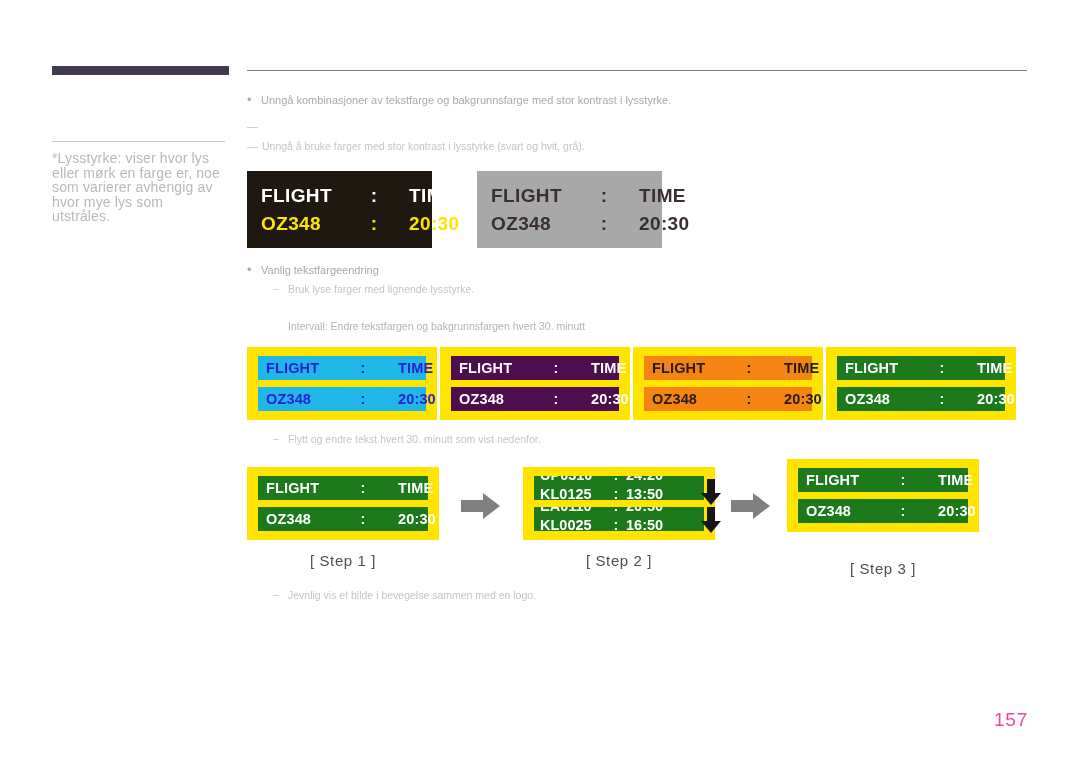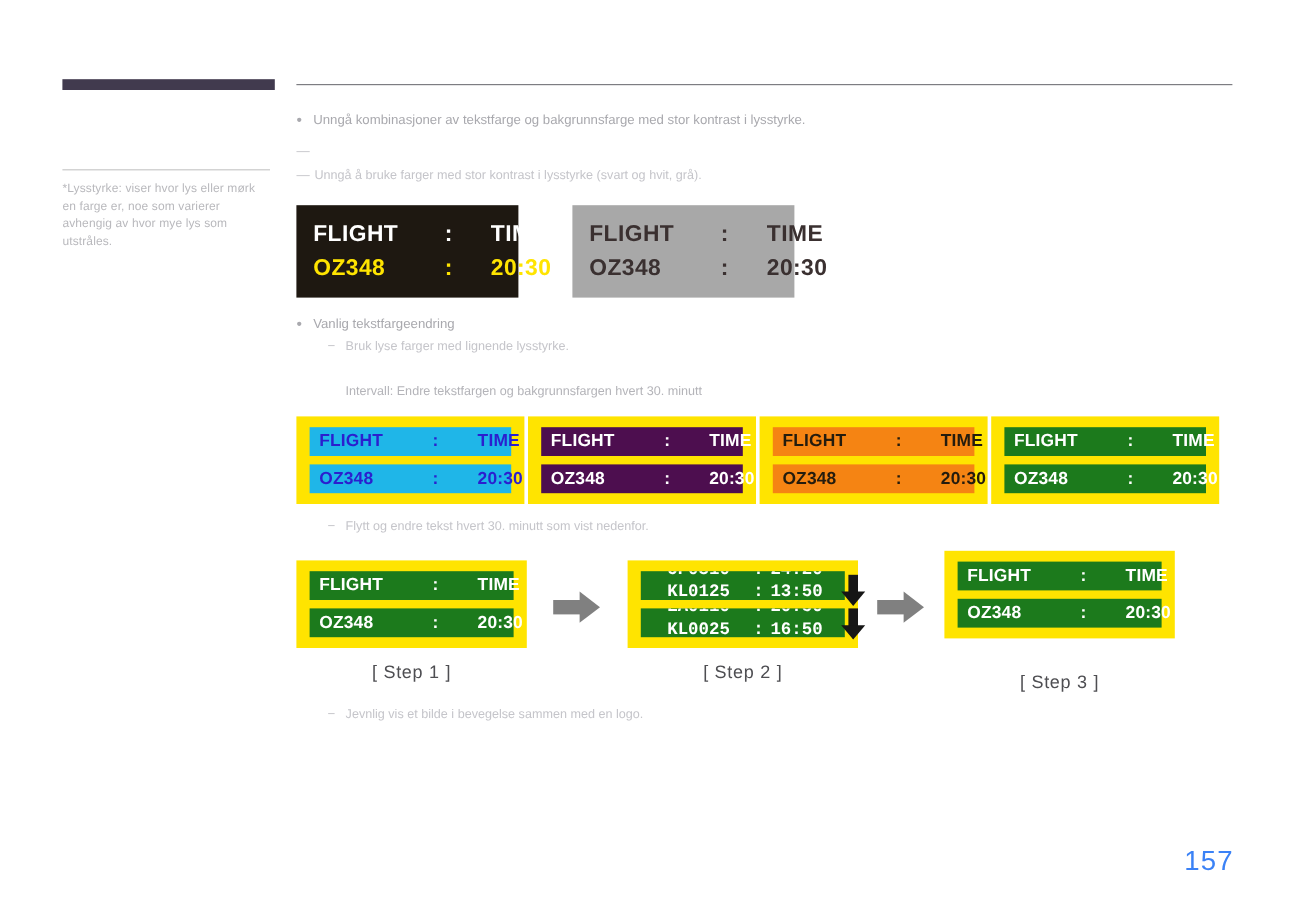--- a/index.html
+++ b/index.html
@@ -29,21 +29,21 @@
   }
   .side-rule {
     width: 173px;
     height: 1px;
     background: #c9c9c9;
     margin-top: 66px;
   }
   .side-note {
     margin-top: 9px;
     width: 170px;
-    font-size: 10px;
+    font-size: 14px;
     line-height: 14.5px;
     color: #b9b9bd;
     letter-spacing: 0.01em;
   }
 
   
   #main {
     position: absolute;
     left: 247px;
     top: 70px;
@@ -175,24 +175,23 @@
     position: relative;
   }
   .scroll-win {
     height: 24px;
     overflow: hidden;
     background: #1c7a1c;
     position: relative;
   }
   .scroll-inner {
     position: absolute;
-    left: 16px;
+    left: 0;
     top: -10px;
     width: 100%;
-    font-family: Liberation Mono, monospace;
   }
   .scroll-line {
     height: 19px;
     line-height: 19px;
     padding: 0 6px;
     color: #ffffff;
     font-size: 14.5px;
     font-weight: bold;
     display: flex;
     white-space: nowrap;
@@ -245,22 +244,22 @@
     font-size: 15px;
     color: #4e4e52;
     text-align: center;
     letter-spacing: 0.04em;
   }
 
   .page-num {
     position: absolute;
     right: 52px;
     bottom: 32px;
-    font-size: 23px;
-    color: #3b82f6;
+    font-size: 19px;
+    color: #ec4899;
     letter-spacing: 0.04em;
   }
 </style>
 </head>
 <body>
 
 <div id="sidebar">
   <div class="side-bar-accent"></div>
   <div class="side-rule"></div>
   <div class="side-note">*Lysstyrke: viser hvor lys eller mørk en farge er, noe som varierer avhengig av hvor mye lys som utstråles.</div>

